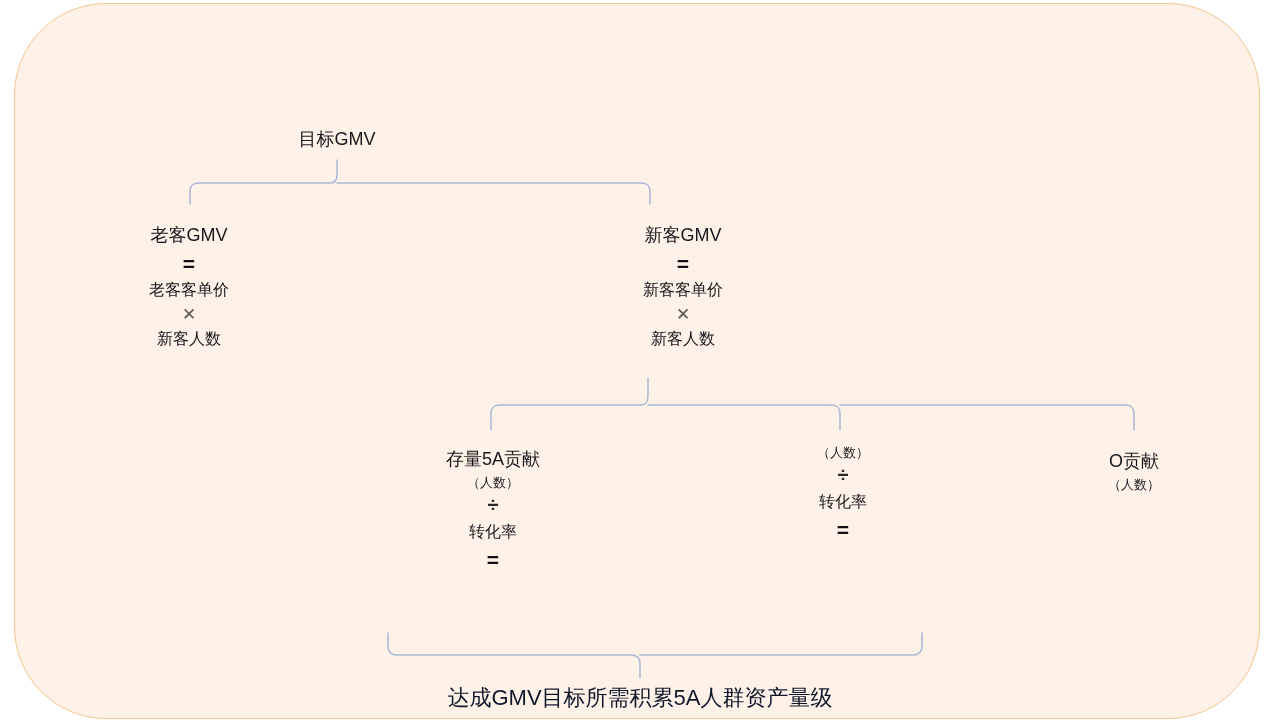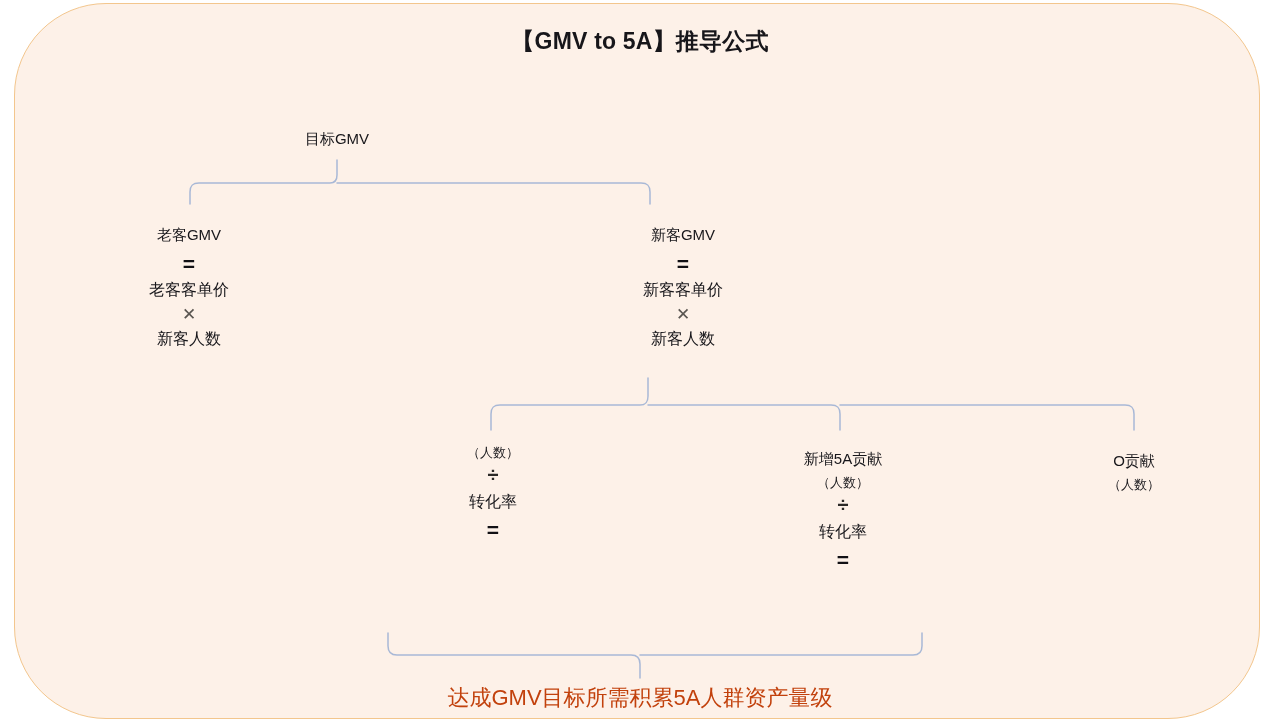--- a/index.html
+++ b/index.html
@@ -48,21 +48,21 @@
 
   
   .node {
     position: absolute;
     transform: translateX(-50%);
     text-align: center;
     white-space: nowrap;
     color: #17161a;
   }
   .n-main {
-    font-size: 15px;
+    font-size: 18px;
     line-height: 30px;
     font-weight: 400;
     color: #17161a;
   }
   .n-main.small {
     font-size: 16px;
     line-height: 28px;
   }
   .n-sub {
     font-size: 13px;
@@ -88,21 +88,21 @@
   .op-div {
     font-size: 20px;
     color: #2b2927;
     margin: 3px 0 3px;
   }
 
   .bottom-line {
     position: absolute;
     transform: translateX(-50%);
     font-size: 22px;
-    color: #c2410c;
+    color: #0f172a;
     white-space: nowrap;
   }
 
   svg.connectors {
     position: absolute;
     left: 0;
     top: 0;
     width: 1280px;
     height: 723px;
     pointer-events: none;
@@ -116,21 +116,20 @@
     stroke-linejoin: round;
   }
 </style>
 </head>
 <body>
 
 <div id="canvas">
 
   <div class="panel"></div>
 
-  <div class="title">【GMV to 5A】推导公式</div>
 
   <svg class="connectors" viewBox="0 0 1280 723">
 
     <path d="M 337,160 L 337,175 C 337,182 333,183 330,183 L 199,183 C 192,183 190,186 190,192 L 190,204"></path>
     <path d="M 337,183 L 641,183 C 648,183 650,186 650,192 L 650,204"></path>
 
     <path d="M 648,378 L 648,396 C 648,404 644,405 640,405 L 500,405 C 493,405 491,408 491,414 L 491,430"></path>
     <path d="M 648,405 L 831,405 C 838,405 840,408 840,414 L 840,430"></path>
     <path d="M 840,405 L 1125,405 C 1132,405 1134,408 1134,414 L 1134,430"></path>
 
@@ -152,28 +151,28 @@
 
   <div class="node" style="left:683px; top:220px;">
     <div class="n-main">新客GMV</div>
     <span class="op op-eq">=</span>
     <div class="n-main small">新客客单价</div>
     <span class="op op-times">✕</span>
     <div class="n-main small">新客人数</div>
   </div>
 
   <div class="node" style="left:493px; top:444px;">
+    <div class="n-main">存量5A贡献</div>
     <div class="n-sub">（人数）</div>
     <span class="op op-div">÷</span>
     <div class="n-main small">转化率</div>
     <span class="op op-eq">=</span>
   </div>
 
   <div class="node" style="left:843px; top:444px;">
-    <div class="n-main">新增5A贡献</div>
     <div class="n-sub">（人数）</div>
     <span class="op op-div">÷</span>
     <div class="n-main small">转化率</div>
     <span class="op op-eq">=</span>
   </div>
 
   <div class="node" style="left:1134px; top:446px;">
     <div class="n-main">O贡献</div>
     <div class="n-sub">（人数）</div>
   </div>

